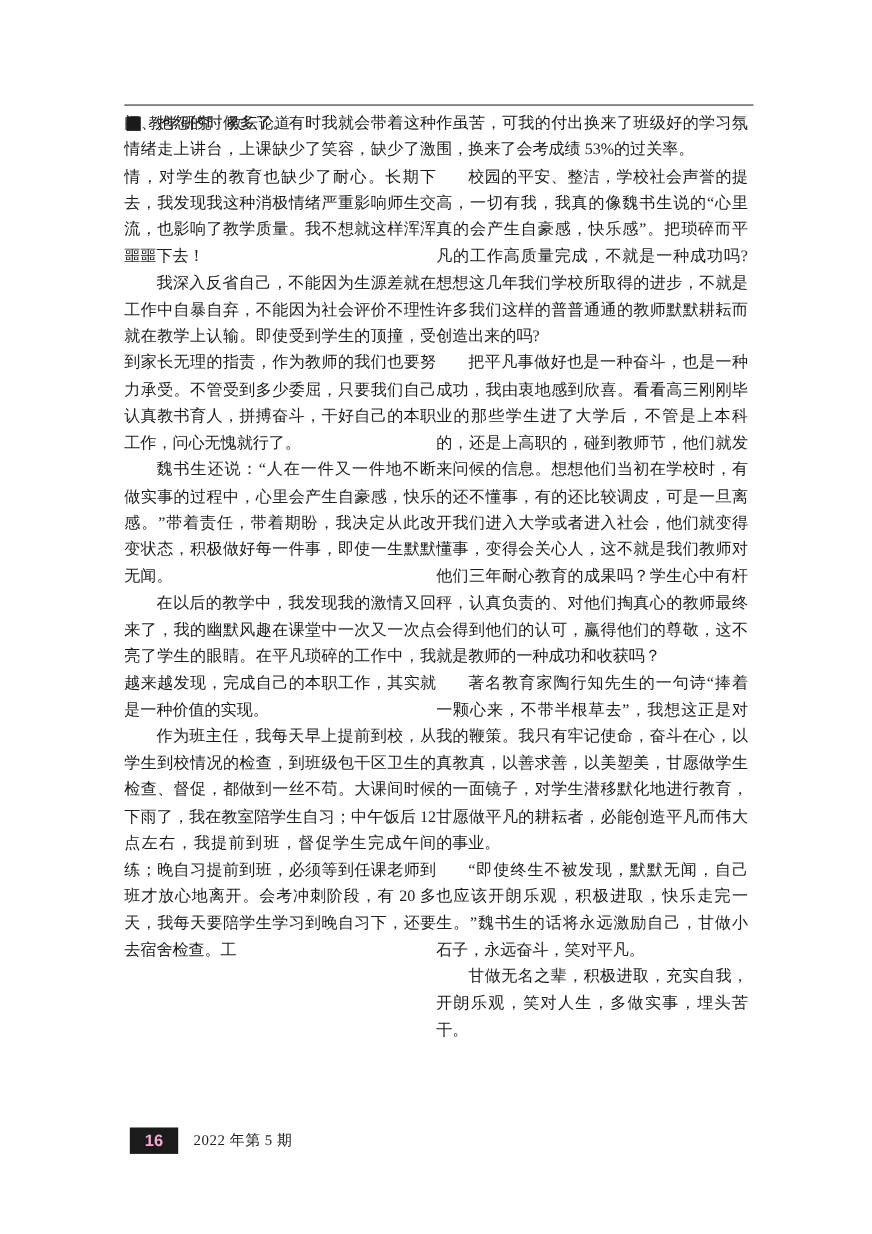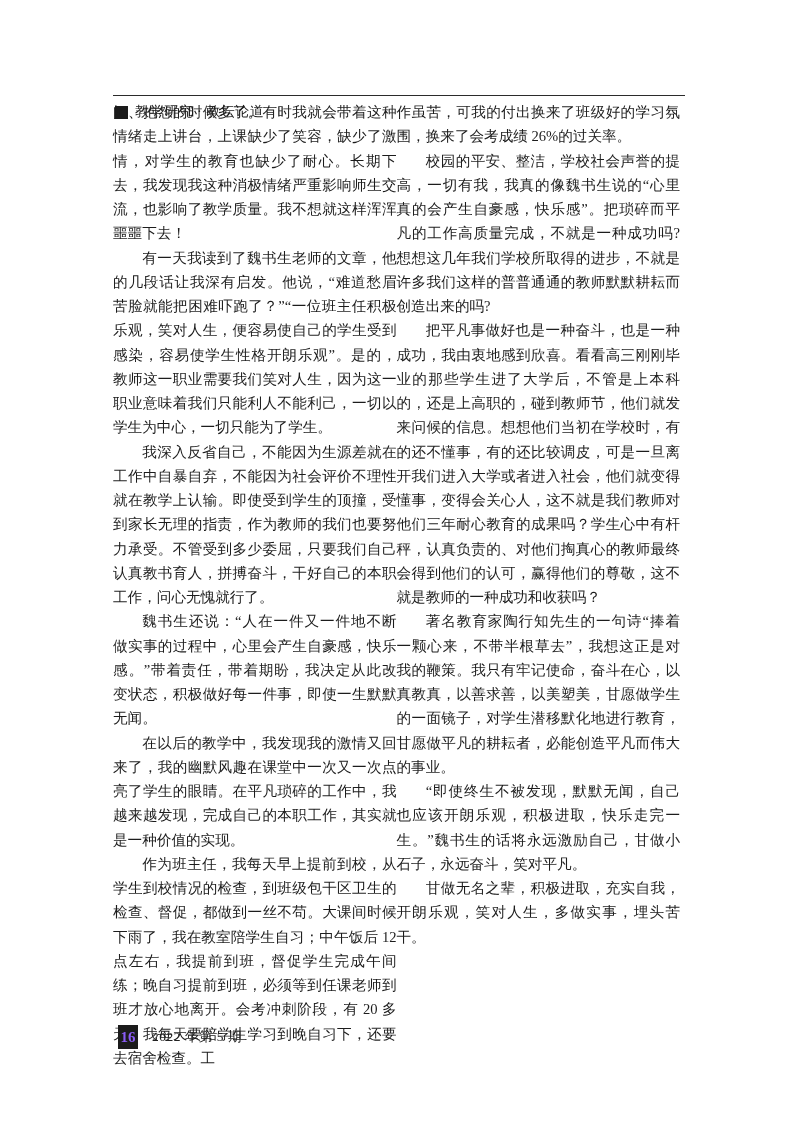--- a/index.html
+++ b/index.html
@@ -60,25 +60,25 @@
   .col p.no-indent { text-indent: 0; }
   .page-footer {
     position: absolute;
     left: 118px;
     top: 1025px;
     display: flex;
     align-items: center;
     gap: 14px;
   }
   .pagenum-badge {
-    width: 20px;
+    width: 44px;
     height: 24px;
     background: #1b1b1b;
-    color: #8b5cf6;
-    font-family: Liberation Serif, serif;
+    color: #f9a8d4;
+    font-family: Liberation Sans, sans-serif;
     font-weight: bold;
     font-size: 15px;
     display: flex;
     align-items: center;
     justify-content: center;
   }
   .issue-label {
     font-size: 13.5px;
     color: #222;
     letter-spacing: 0.5px;
@@ -92,28 +92,27 @@
   <header class="page-header">
     <span class="hdr-square"></span>
     <span>教学研究 · 教坛论道</span>
   </header>
 
   <div class="header-rule"></div>
 
   <main class="columns">
     <div class="col">
       <p class="no-indent">闷、抱怨的时候多了。有时我就会带着这种情绪走上讲台，上课缺少了笑容，缺少了激情，对学生的教育也缺少了耐心。长期下去，我发现我这种消极情绪严重影响师生交流，也影响了教学质量。我不想就这样浑浑噩噩下去！</p>
-      <p>有一天我读到了魏书生老师的文章，他的几段话让我深有启发。他说，“难道愁眉苦脸就能把困难吓跑了？”“一位班主任积极乐观，笑对人生，便容易使自己的学生受到感染，容易使学生性格开朗乐观”。是的，教师这一职业需要我们笑对人生，因为这一职业意味着我们只能利人不能利己，一切以学生为中心，一切只能为了学生。</p>
       <p>我深入反省自己，不能因为生源差就在工作中自暴自弃，不能因为社会评价不理性就在教学上认输。即使受到学生的顶撞，受到家长无理的指责，作为教师的我们也要努力承受。不管受到多少委屈，只要我们自己认真教书育人，拼搏奋斗，干好自己的本职工作，问心无愧就行了。</p>
       <p>魏书生还说：“人在一件又一件地不断做实事的过程中，心里会产生自豪感，快乐感。”带着责任，带着期盼，我决定从此改变状态，积极做好每一件事，即使一生默默无闻。</p>
       <p>在以后的教学中，我发现我的激情又回来了，我的幽默风趣在课堂中一次又一次点亮了学生的眼睛。在平凡琐碎的工作中，我越来越发现，完成自己的本职工作，其实就是一种价值的实现。</p>
       <p>作为班主任，我每天早上提前到校，从学生到校情况的检查，到班级包干区卫生的检查、督促，都做到一丝不苟。大课间时候下雨了，我在教室陪学生自习；中午饭后 12 点左右，我提前到班，督促学生完成午间练；晚自习提前到班，必须等到任课老师到班才放心地离开。会考冲刺阶段，有 20 多天，我每天要陪学生学习到晚自习下，还要去宿舍检查。工</p>
     </div>
     <div class="col">
-      <p class="no-indent">作虽苦，可我的付出换来了班级好的学习氛围，换来了会考成绩 26%的过关率。</p>
+      <p class="no-indent">作虽苦，可我的付出换来了班级好的学习氛围，换来了会考成绩 53%的过关率。</p>
       <p>校园的平安、整洁，学校社会声誉的提高，一切有我，我真的像魏书生说的“心里真的会产生自豪感，快乐感”。把琐碎而平凡的工作高质量完成，不就是一种成功吗?想想这几年我们学校所取得的进步，不就是许多我们这样的普普通通的教师默默耕耘而创造出来的吗?</p>
       <p>把平凡事做好也是一种奋斗，也是一种成功，我由衷地感到欣喜。看看高三刚刚毕业的那些学生进了大学后，不管是上本科的，还是上高职的，碰到教师节，他们就发来问候的信息。想想他们当初在学校时，有的还不懂事，有的还比较调皮，可是一旦离开我们进入大学或者进入社会，他们就变得懂事，变得会关心人，这不就是我们教师对他们三年耐心教育的成果吗？学生心中有杆秤，认真负责的、对他们掏真心的教师最终会得到他们的认可，赢得他们的尊敬，这不就是教师的一种成功和收获吗？</p>
       <p>著名教育家陶行知先生的一句诗“捧着一颗心来，不带半根草去”，我想这正是对我的鞭策。我只有牢记使命，奋斗在心，以真教真，以善求善，以美塑美，甘愿做学生的一面镜子，对学生潜移默化地进行教育，甘愿做平凡的耕耘者，必能创造平凡而伟大的事业。</p>
       <p>“即使终生不被发现，默默无闻，自己也应该开朗乐观，积极进取，快乐走完一生。”魏书生的话将永远激励自己，甘做小石子，永远奋斗，笑对平凡。</p>
       <p>甘做无名之辈，积极进取，充实自我，开朗乐观，笑对人生，多做实事，埋头苦干。</p>
     </div>
   </main>
 
   <footer class="page-footer">
     <span class="pagenum-badge">16</span>

